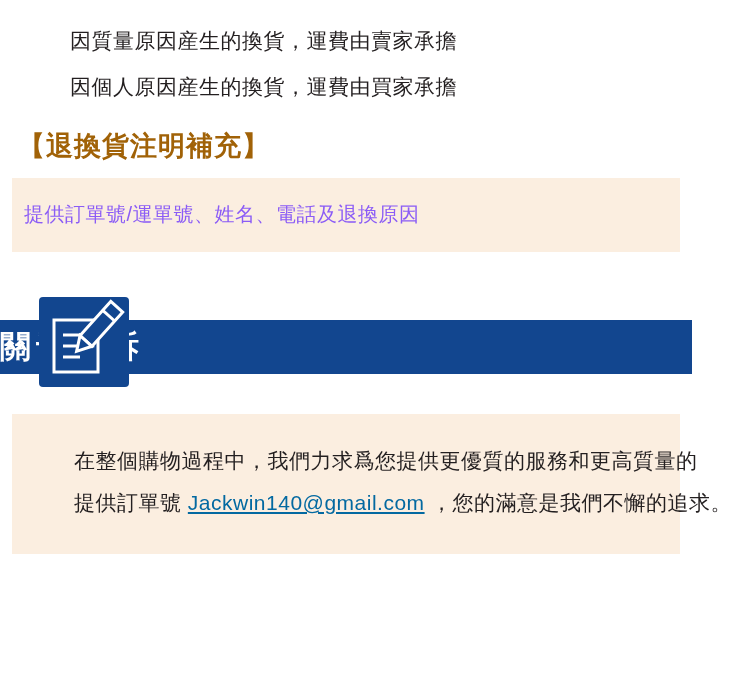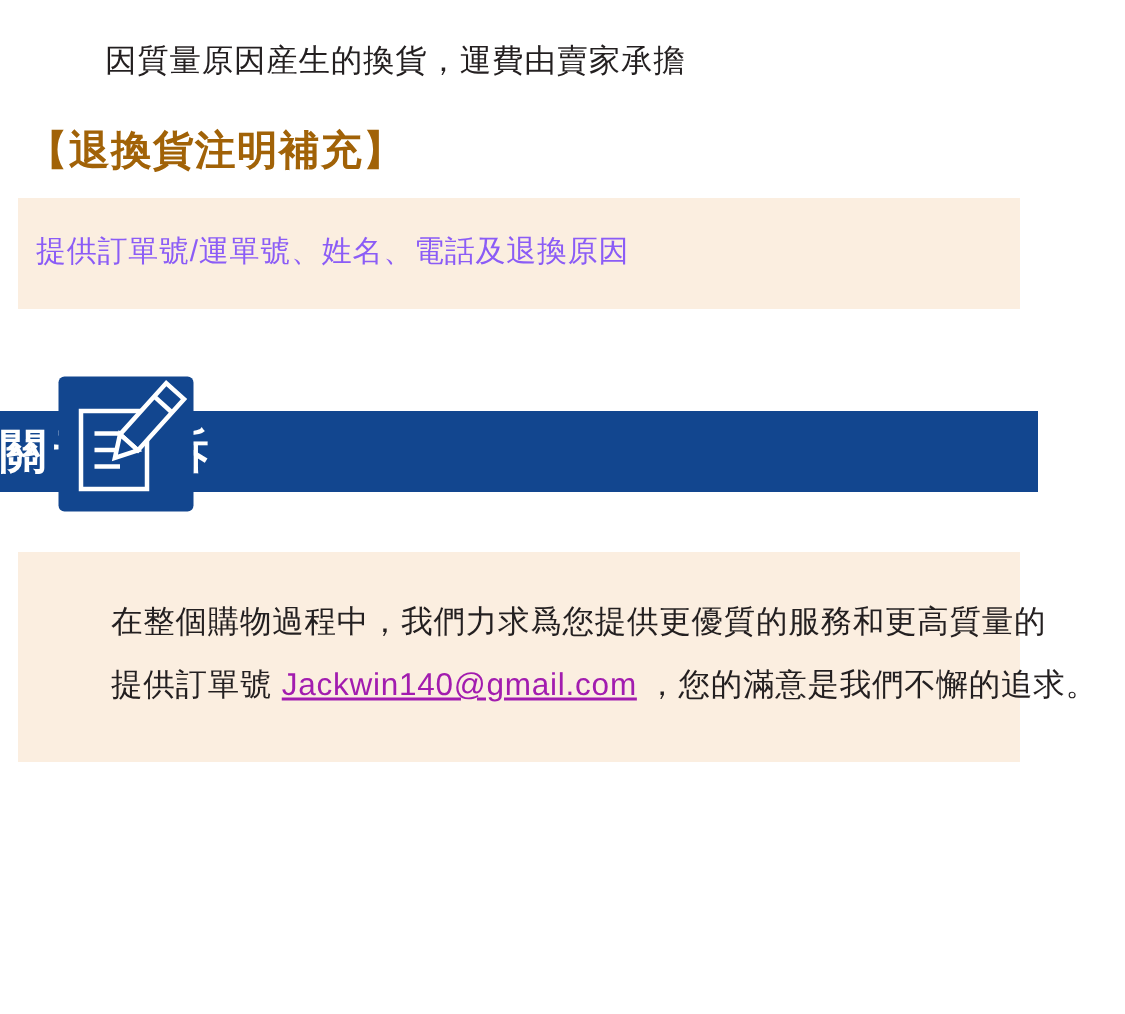--- a/index.html
+++ b/index.html
@@ -100,31 +100,32 @@
   }
   .body-line {
     font-size: 21px;
     line-height: 42px;
     color: #231f20;
     letter-spacing: 0.5px;
     white-space: nowrap;
     margin-left: 40px;
   }
   .email {
-    color: #a21caf;
+    color: #0369a1;
     text-decoration: underline;
   }
 </style>
 </head>
 <body>
 
 <div class="page">
 
   <div class="top-lines">
     <div class="top-line">因質量原因産生的換貨，運費由賣家承擔</div>
+    <div class="top-line">因個人原因産生的換貨，運費由買家承擔</div>
   </div>
 
   <div class="bracket-heading">【退換貨注明補充】</div>
 
   <div class="note-block">
     <div class="note-line">提供訂單號/運單號、姓名、電話及退換原因</div>
   </div>
 
   <div class="banner-wrap">
     <div class="banner-bar"></div>

